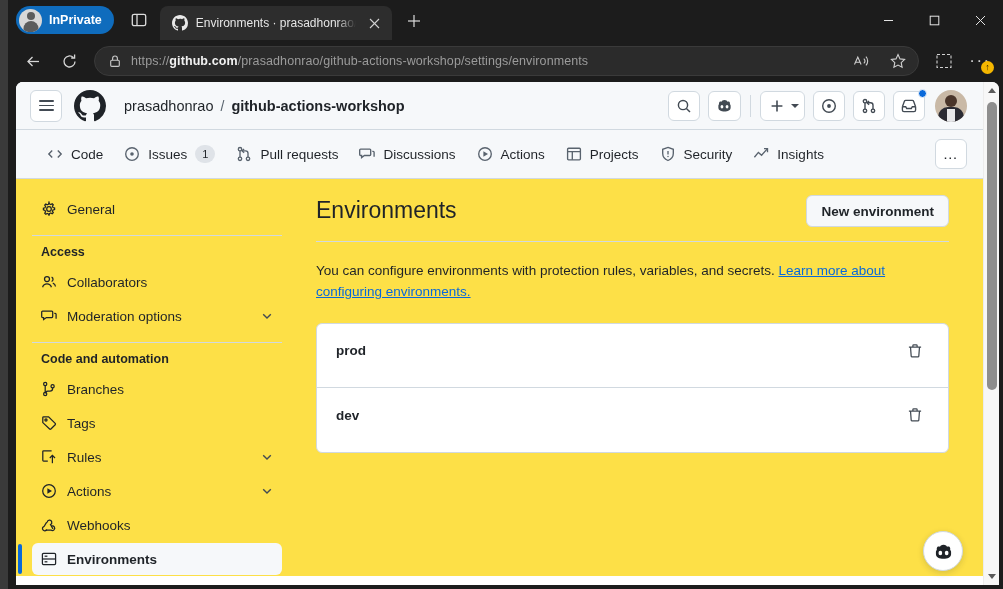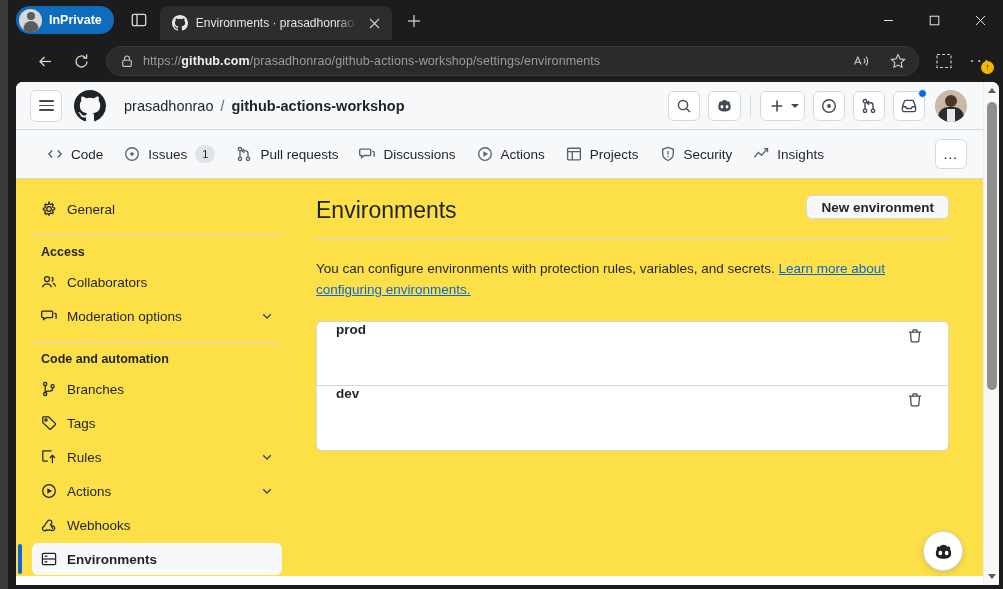--- a/index.html
+++ b/index.html
@@ -94,21 +94,21 @@
   }
   .win-btn {
     width: 46px; height: 40px;
     display: flex; align-items: center; justify-content: center;
     color: #e4e4e4;
   }
 
   
   #toolbar {
     height: 42px; display: flex; align-items: center;
-    background: #1c1c1c; padding: 0 6px 0 20px; gap: 2px;
+    background: #1c1c1c; padding: 0 6px 0 8px; gap: 2px;
   }
   .tb-icon-btn {
     width: 34px; height: 32px; flex: none;
     display: flex; align-items: center; justify-content: center;
     color: #d6d6d6; border-radius: 5px;
   }
   #omnibox {
     flex: 1; height: 30px; margin: 0 6px;
     background: #2b2b2b; border-radius: 15px;
     display: flex; align-items: center; gap: 9px;
@@ -276,37 +276,37 @@
     flex: 1; padding: 16px 34px 0 18px; min-width: 0;
   }
   #content-head {
     display: flex; align-items: flex-start; justify-content: space-between;
     padding-bottom: 14px; border-bottom: 1px solid #d1d9e0;
   }
   #page-title {
     font-size: 23px; font-weight: 400; color: #1f2328; line-height: 30px;
   }
   #new-env-btn {
-    height: 24px; padding: 0 14px;
+    height: 32px; padding: 0 14px;
     border: 1px solid #d1d9e0; border-radius: 6px; background: #f6f8fa;
     font-size: 13.5px; font-weight: 600; color: #1f2328;
     display: flex; align-items: center; white-space: nowrap;
   }
   #env-description {
     margin-top: 18px; font-size: 13.5px; line-height: 21px;
     color: #1f2328; max-width: 605px;
   }
   #env-description a { color: #0969da; text-decoration: underline; }
 
   #env-list {
     margin-top: 21px; border: 1px solid #d1d9e0; border-radius: 6px;
     overflow: hidden; background: #fff;
   }
   .env-row {
-    height: 64px; display: flex; align-items: flex-start;
+    height: 64px; display: flex; align-items: center;
     padding: 0 19px 10px 19px;
     border-bottom: 1px solid #d1d9e0;
   }
   .env-row:last-child { border-bottom: none; }
   .env-name {
     font-size: 13.5px; font-weight: 600; color: #1f2328;
   }
   .env-delete {
     margin-left: auto; width: 28px; height: 28px;
     display: flex; align-items: center; justify-content: center;

